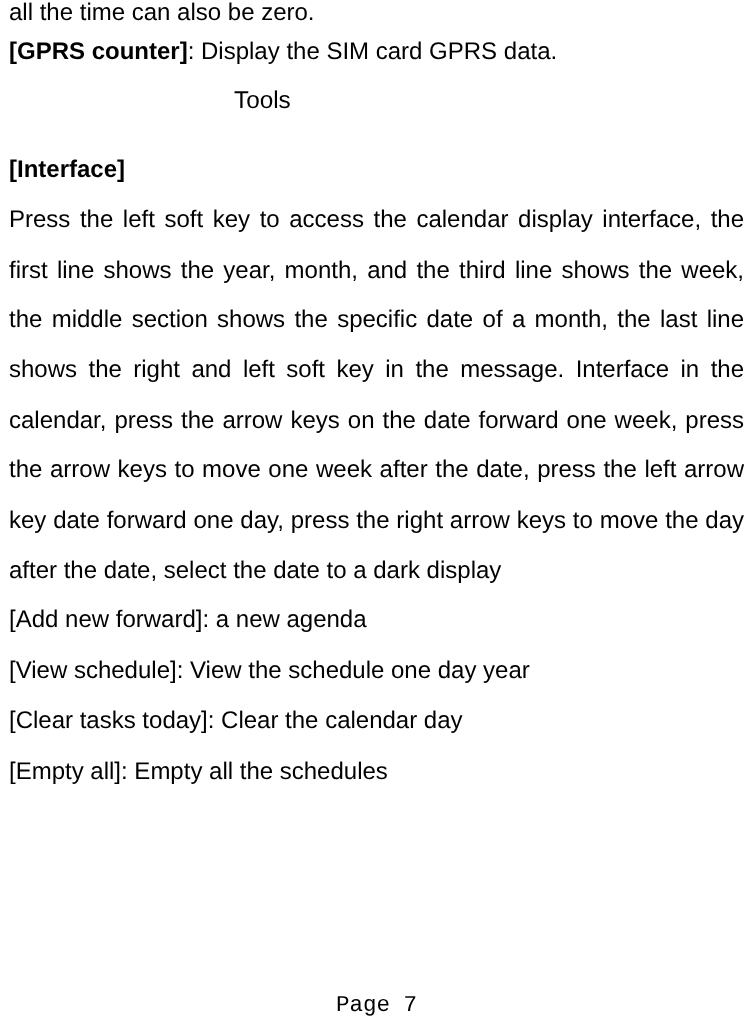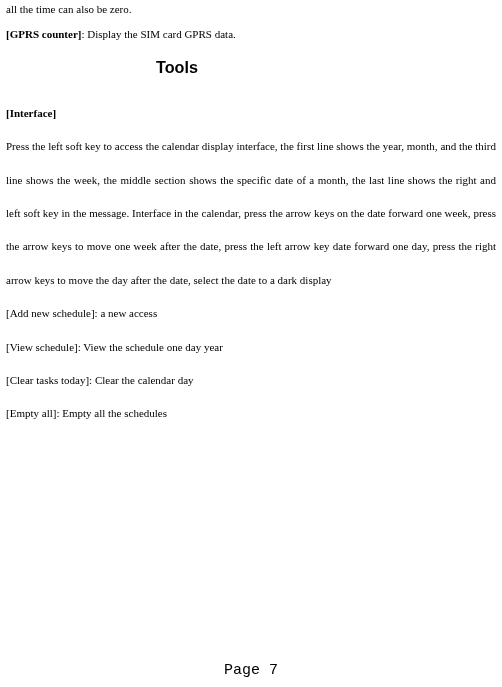--- a/index.html
+++ b/index.html
@@ -11,36 +11,35 @@
     color: #000;
   }
   .page {
     box-sizing: border-box;
     width: 502px;
     height: 687px;
     padding: 0 6px;
     position: relative;
   }
   .line {
-    font-size: 11px;
+    font-size: 16px;
     line-height: 33.4px;
     text-align: justify;
-    font-family: Liberation Serif, serif;
   }
   .line.first {
     line-height: 18px;
     padding-top: 0;
   }
   .bold {
     font-weight: bold;
   }
   .tools-heading {
     font-size: 16.2px;
     line-height: 33.4px;
-    font-weight: bold;
+    font-weight: normal;
     text-align: left;
     padding-left: 150px;
   }
   .spacer {
     height: 12px;
   }
   .footer {
     position: absolute;
     bottom: 8px;
     width: 100%;
@@ -67,19 +66,19 @@
   <div class="tools-heading">Tools</div>
 
   <div class="spacer"></div>
 
   <div class="line nojustify">
     <span class="bold">[Interface]</span>
   </div>
 
   <div class="line">Press the left soft key to access the calendar display interface, the first line shows the year, month, and the third line shows the week, the middle section shows the specific date of a month, the last line shows the right and left soft key in the message. Interface in the calendar, press the arrow keys on the date forward one week, press the arrow keys to move one week after the date, press the left arrow key date forward one day, press the right arrow keys to move the day after the date, select the date to a dark display</div>
 
-  <div class="line nojustify">[Add new schedule]: a new access</div>
+  <div class="line nojustify">[Add new forward]: a new agenda</div>
   <div class="line nojustify">[View schedule]: View the schedule one day year</div>
   <div class="line nojustify">[Clear tasks today]: Clear the calendar day</div>
   <div class="line nojustify">[Empty all]: Empty all the schedules</div>
 
   <div class="footer">Page 7</div>
 </div>
 
 </body></html>

